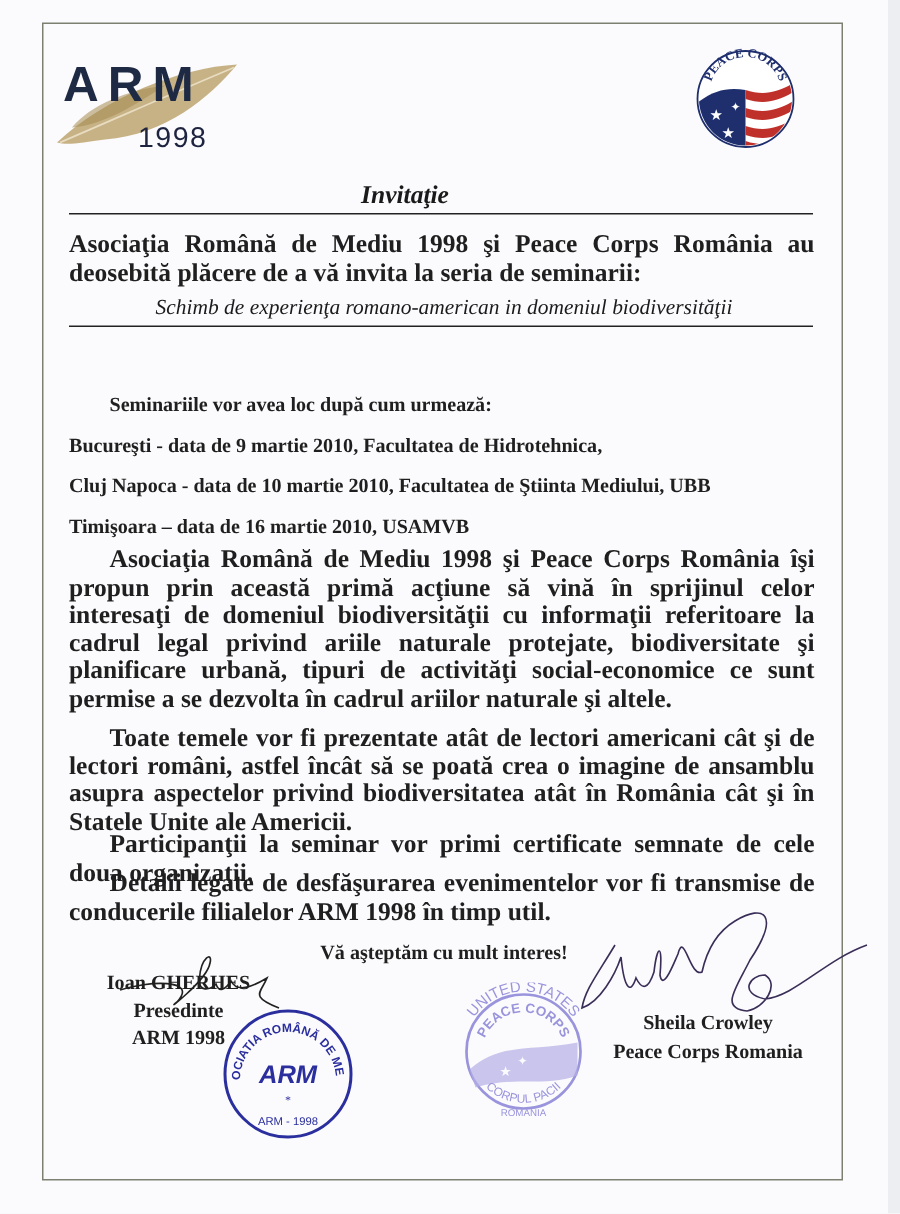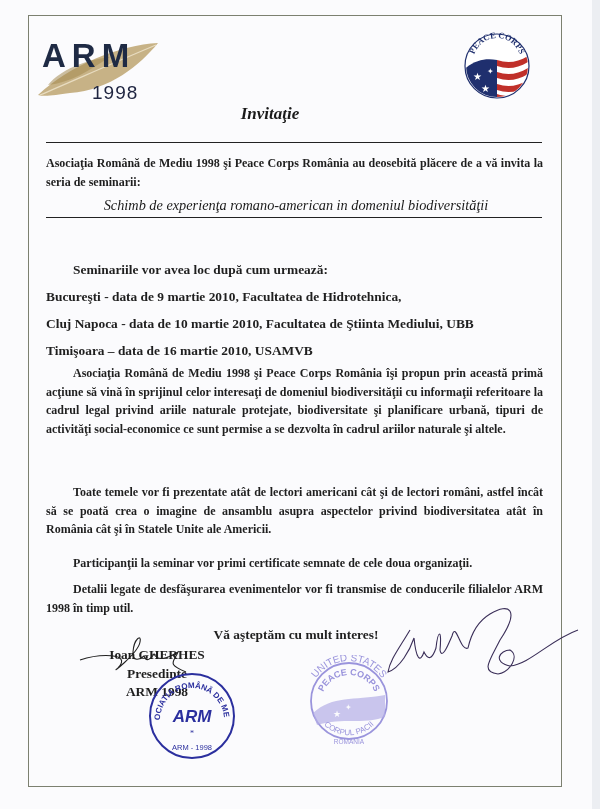--- a/index.html
+++ b/index.html
@@ -33,42 +33,42 @@
     }
     .arm-year {
       position: absolute; left: 62px; top: 47px;
       font-family: "Liberation Sans", "DejaVu Sans", sans-serif;
       font-size: 19px; color: #1e2440; letter-spacing: 1px;
     }
     
     .pc-logo { position: absolute; left: 463px; top: 32px; width: 68px; height: 68px; }
 
     .title {
-      position: absolute; left: 0; width: 540px; top: 104px;
+      position: absolute; left: 0; width: 540px; top: 120px;
       text-align: center; font-style: italic; font-weight: bold; font-size: 17px;
     }
     .rule { position: absolute; left: 46px; width: 496px; height: 0; border-top: 1.5px solid #222; }
     .para {
       position: absolute; left: 46px; width: 497px;
-      font-size: 12px; line-height: 18.5px; text-align: justify; font-weight: bold;
+      font-size: 17px; line-height: 18.5px; text-align: justify; font-weight: bold;
       color: #1f1f1f;
     }
     .para.indent { text-indent: 27px; }
     .subtitle {
       position: absolute; left: 0; width: 592px; top: 197px;
       text-align: center; font-style: italic; font-size: 14.3px; color: #1a1a1a;
     }
     .line {
       position: absolute; left: 46px; font-size: 13.4px; font-weight: bold; color: #1f1f1f; white-space: nowrap;
     }
     .center-line {
       position: absolute; left: 0; width: 592px; text-align: center;
       font-size: 13.4px; font-weight: bold; color: #1f1f1f;
     }
-    .sig-block { position: absolute; text-align: center; font-size: 13.4px; font-weight: bold; line-height: 18.5px; color: #1f1f1f; margin-left: 38px; }
+    .sig-block { position: absolute; text-align: center; font-size: 13.4px; font-weight: bold; line-height: 18.5px; color: #1f1f1f; }
     .stamp { position: absolute; }
     .sig { position: absolute; }
   </style>
 </head>
 <body>
 
 <div class="sheet"></div>
 <div class="edge-strip"></div>
 <div class="frame"></div>
 
@@ -166,13 +166,15 @@
     <textPath href="#cparc" startOffset="50%" text-anchor="middle">CORPUL PACII</textPath>
   </text>
   <text x="46" y="89" text-anchor="middle" font-family="Liberation Sans, sans-serif" font-size="6.5" fill="#9a94dc">ROMANIA</text>
 </svg>
 
 <svg class="sig" style="left:380px;top:600px" width="200" height="100">
   <path d="M30 30 C 18 50, 10 60, 8 72 C 20 68, 30 50, 34 38 C 36 58, 40 64, 44 52 C 48 60, 52 60, 56 48 C 58 30, 62 28, 60 50 C 62 62, 70 40, 72 36 C 76 20, 80 52, 88 48 C 92 30, 100 20, 110 14 C 130 2, 140 10, 120 40 C 110 60, 100 72, 118 74 C 130 72, 140 56, 130 50 C 120 50, 112 62, 130 66 C 150 64, 170 40, 198 30" stroke="#3a2e58" stroke-width="1.1" fill="none"></path>
 </svg>
 
 <div class="sig-block" style="left:392px;top:673px;width:160px">
+  <div>Sheila Crowley</div>
+  <div>Peace Corps Romania</div>
 </div>
 
 </body></html>

